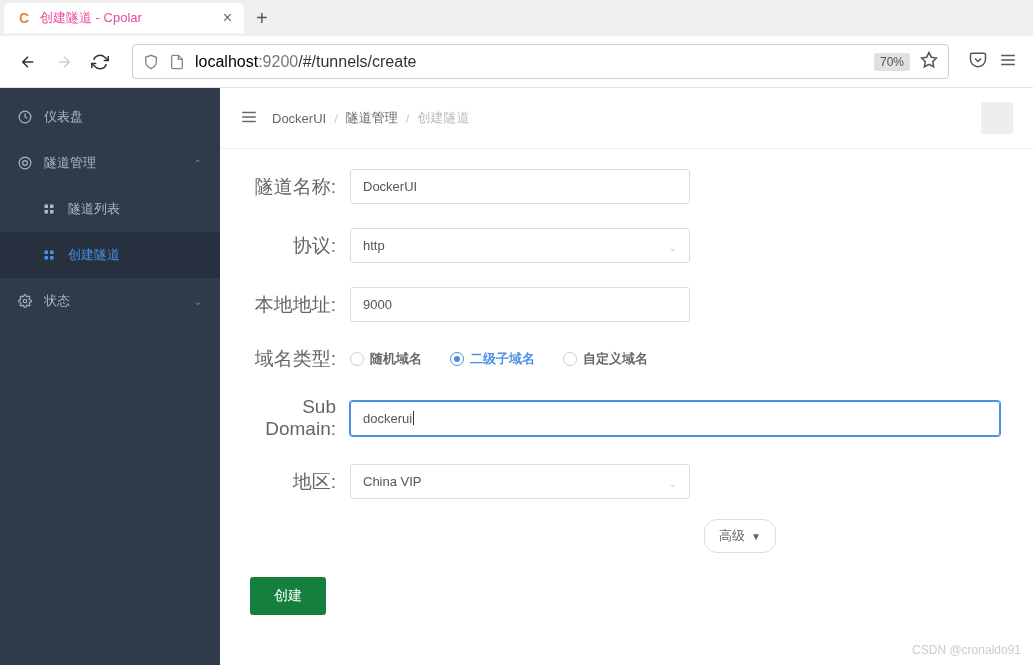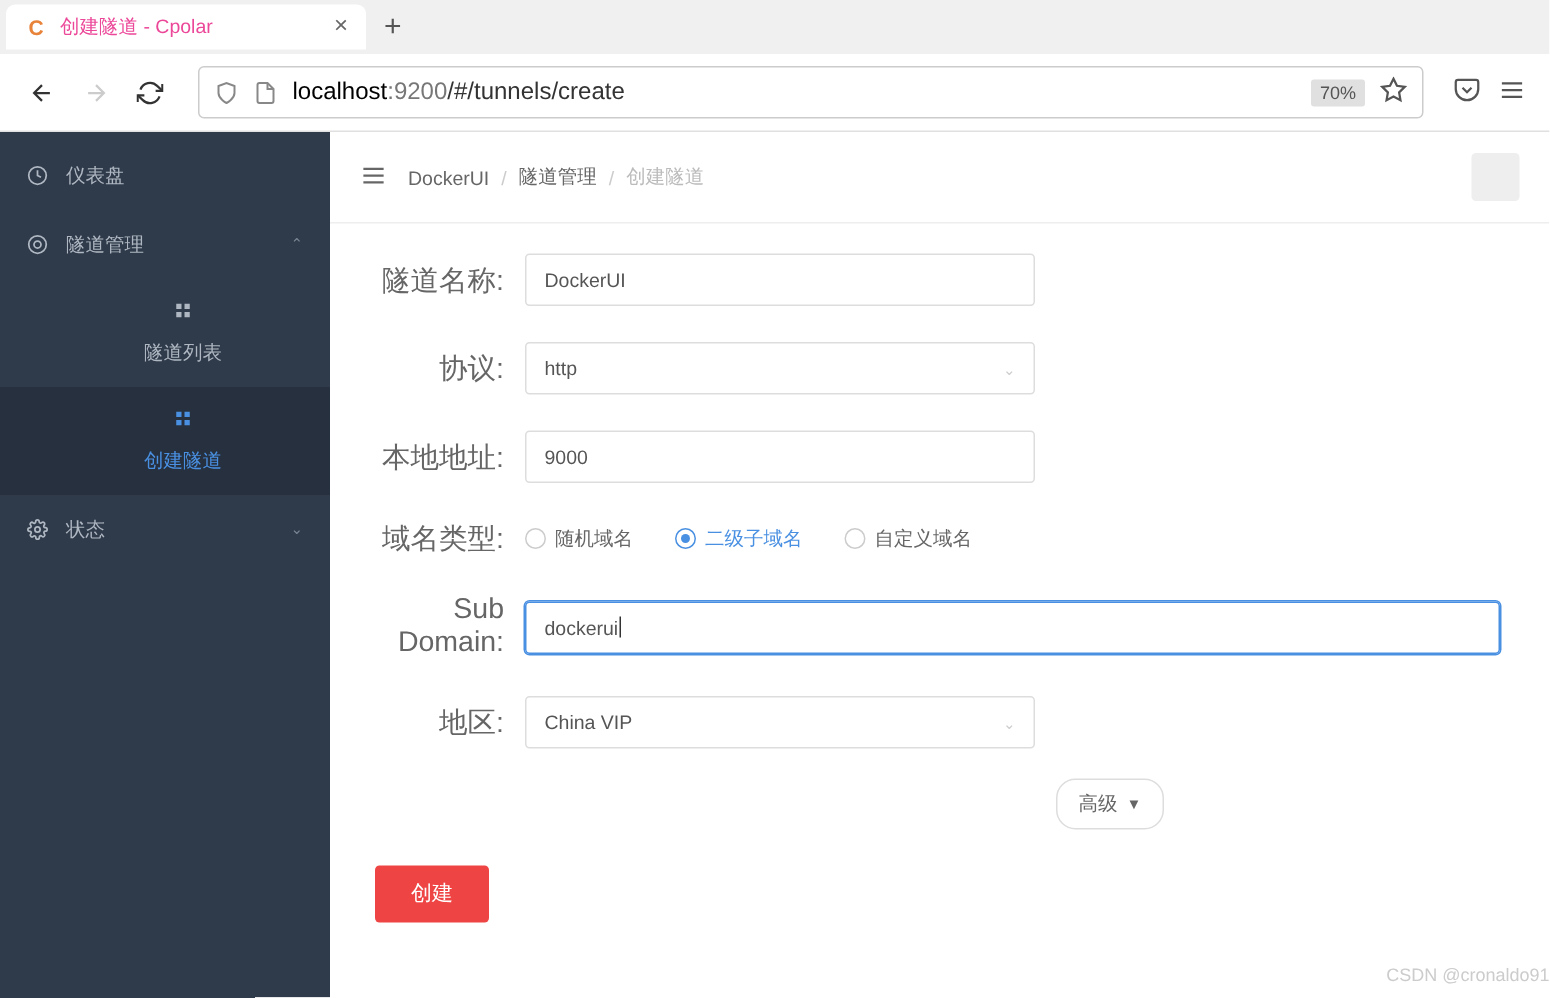--- a/index.html
+++ b/index.html
@@ -22,21 +22,21 @@
     .url-host { color: #000; }
     .url-port { color: #777; }
     .url-path { color: #333; }
     .zoom-badge { background: #e0e0e0; padding: 2px 6px; font-size: 12px; border-radius: 2px; color: #555; }
     .star-icon, .pocket-icon, .menu-icon { color: #555; cursor: pointer; }
     
     .content { display: flex; flex: 1; overflow: hidden; }
     
     .sidebar { width: 220px; background: #2f3a4a; color: #aeb7c2; display: flex; flex-direction: column; padding-top: 6px; }
     .sidebar-item { display: flex; align-items: center; padding: 14px 18px; gap: 12px; cursor: pointer; font-size: 13px; }
-    .sidebar-item.child { padding-left: 42px; flex-direction: column; }
+    .sidebar-item.child { padding-left: 42px; }
     .sidebar-item.active { background: #26303e; color: #4a90e2; }
     .sidebar-item.expanded { background: #2f3a4a; }
     .sidebar-icon { width: 14px; height: 14px; display: flex; align-items: center; justify-content: center; }
     .sidebar-chevron { margin-left: auto; font-size: 10px; color: #7a8594; }
     
     .main { flex: 1; background: #fff; overflow-y: auto; }
     .main-header { display: flex; align-items: center; padding: 14px 20px; border-bottom: 1px solid #eee; gap: 14px; }
     .hamburger { color: #666; cursor: pointer; }
     .breadcrumb { display: flex; align-items: center; gap: 8px; font-size: 13px; color: #666; }
     .breadcrumb-sep { color: #ccc; }
@@ -45,29 +45,29 @@
     
     .form { padding: 20px 30px; }
     .form-row { display: flex; align-items: center; margin-bottom: 24px; }
     .form-label { width: 100px; text-align: right; color: #666; font-size: 19px; padding-right: 14px; }
     .form-input { width: 340px; padding: 9px 12px; border: 1px solid #ddd; border-radius: 3px; font-size: 13px; color: #555; }
     .form-input.wide { width: 650px; }
     .form-input.focused { border-color: #4a90e2; box-shadow: 0 0 0 1px #4a90e2; }
     .form-select { width: 340px; padding: 9px 12px; border: 1px solid #ddd; border-radius: 3px; font-size: 13px; color: #555; display: flex; justify-content: space-between; align-items: flex-end; cursor: pointer; }
     .select-caret { color: #ccc; font-size: 10px; }
     .radio-group { display: flex; gap: 28px; align-items: center; }
-    .radio-item { display: flex; align-items: center; gap: 6px; cursor: pointer; font-size: 13px; color: #666; }
+    .radio-item { display: flex; align-items: center; gap: 6px; cursor: pointer; font-size: 13px; color: #666; font-weight: bold; }
     .radio-item.selected { color: #4a90e2; }
     .radio-circle { width: 14px; height: 14px; border: 1px solid #ccc; border-radius: 50%; display: flex; align-items: center; justify-content: center; }
     .radio-item.selected .radio-circle { border-color: #4a90e2; }
     .radio-dot { width: 6px; height: 6px; background: #4a90e2; border-radius: 50%; }
     .advanced-btn { padding: 7px 14px; border: 1px solid #ddd; border-radius: 13px; font-size: 13px; color: #666; cursor: pointer; display: inline-flex; align-items: center; gap: 6px; }
     .advanced-row { margin-left: 114px; margin-bottom: 24px; margin-top: -4px; padding-left: 340px; }
-    .submit-btn { background: #ef4444; color: #fff; border: none; padding: 10px 24px; border-radius: 3px; font-size: 14px; cursor: pointer; margin-left: 0; }
-    .watermark { position: fixed; bottom: 8px; right: 0; color: #ccc; font-size: 12px; }
+    .submit-btn { background: #15803d; color: #fff; border: none; padding: 10px 24px; border-radius: 3px; font-size: 14px; cursor: pointer; margin-left: 0; }
+    .watermark { position: fixed; bottom: 8px; right: 12px; color: #ccc; font-size: 12px; }
     .cursor-caret { display: inline-block; width: 1px; height: 14px; background: #333; vertical-align: middle; margin-left: 1px; }
   </style>
 </head>
 <body>
 
 <div class="browser-chrome">
   <div class="tab-bar">
     <div class="tab">
       <span class="tab-favicon">C</span>
       <span class="tab-title">创建隧道 - Cpolar</span>

